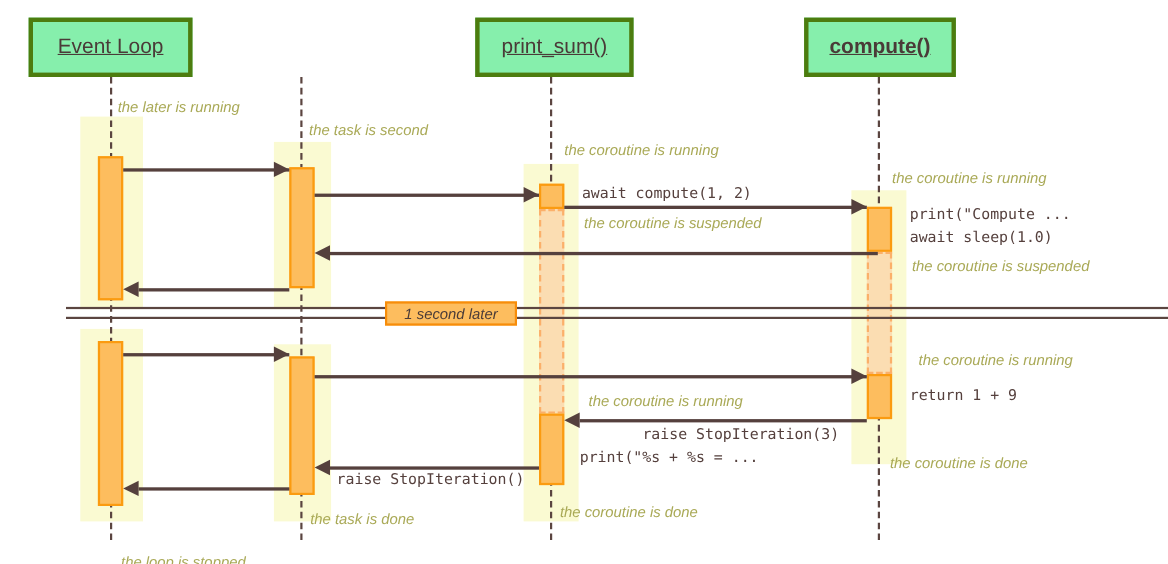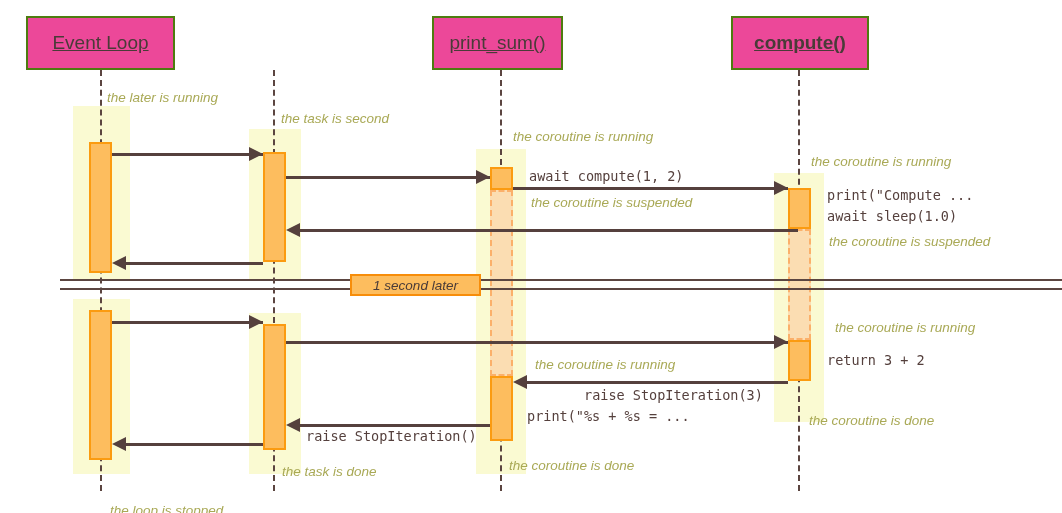--- a/index.html
+++ b/index.html
@@ -1,21 +1,21 @@
 <!DOCTYPE html>
 <html><head>
 <meta charset="utf-8">
 <style>
   html,body{margin:0;padding:0;background:#ffffff;}
   body{font-family:"Liberation Sans",sans-serif;}
   #stage{position:relative;width:1062px;height:513px;background:#fff;overflow:hidden;}
 
   .lifeline-head{
     position:absolute;box-sizing:border-box;
-    background:#ec4899;border:2px solid #4d7c0f;
+    background:#86efac;border:4px solid #4d7c0f;
     display:flex;align-items:center;justify-content:center;
   }
   .lifeline-head .name{
     font-size:19px;color:#4A3B38;text-decoration:underline;
     font-family:"Liberation Sans",sans-serif;white-space:nowrap;
   }
 
   .lifeline{position:absolute;width:0;border-left:2px dashed #5B4540;}
 
   .band{position:absolute;background:#FAFAD2;}
@@ -72,21 +72,21 @@
   <div class="band" style="left:249px;top:313px;width:52px;height:161px;"></div>
 
   <div class="lifeline" style="left:100px;top:70px;height:421px;"></div>
   <div class="lifeline" style="left:273px;top:70px;height:421px;"></div>
   <div class="lifeline" style="left:500px;top:70px;height:421px;"></div>
   <div class="lifeline" style="left:798px;top:70px;height:421px;"></div>
 
   <div class="lifeline-head" style="left:26px;top:16px;width:149px;height:54px;">
     <span class="name">Event Loop</span>
   </div>
-  <div class="lifeline-head" style="left:432px;top:16px;width:131px;height:54px;">
+  <div class="lifeline-head" style="left:432px;top:16px;width:144px;height:54px;">
     <span class="name">print_sum()</span>
   </div>
   <div class="lifeline-head" style="left:731px;top:16px;width:138px;height:54px;font-weight:bold;">
     <span class="name">compute()</span>
   </div>
 
   <div class="activation" style="left:89px;top:142px;width:23px;height:131px;"></div>
 
   <div class="activation" style="left:263px;top:152px;width:23px;height:110px;"></div>
 
@@ -133,31 +133,31 @@
   <div class="msg" style="left:827px;top:208px;">await sleep(1.0)</div>
 
   <div class="arrow" style="left:300px;top:229px;width:498px;"></div>
   <div class="head left" style="left:286px;top:223px;"></div>
 
   <div class="arrow" style="left:126px;top:262px;width:137px;"></div>
   <div class="head left" style="left:112px;top:256px;"></div>
 
   <div class="divider-line" style="left:60px;top:279px;width:1002px;"></div>
   <div class="divider-line" style="left:60px;top:288px;width:1002px;"></div>
-  <div class="divider-box" style="left:350px;top:274px;width:131px;height:22px;">
+  <div class="divider-box" style="left:350px;top:274px;width:120px;height:22px;">
     <span class="txt">1 second later</span>
   </div>
 
   <div class="arrow" style="left:112px;top:321px;width:151px;"></div>
   <div class="head right" style="left:249px;top:315px;"></div>
 
   <div class="arrow" style="left:286px;top:341px;width:502px;"></div>
   <div class="head right" style="left:774px;top:335px;"></div>
 
-  <div class="msg" style="left:827px;top:352px;">return 3 + 2</div>
+  <div class="msg" style="left:827px;top:352px;">return 1 + 9</div>
 
   <div class="arrow" style="left:527px;top:381px;width:261px;"></div>
   <div class="head left" style="left:513px;top:375px;"></div>
   <div class="msg" style="left:584px;top:387px;text-align:right;">raise StopIteration(3)</div>
 
   <div class="msg" style="left:527px;top:408px;">print("%s + %s = ...</div>
 
   <div class="arrow" style="left:300px;top:424px;width:190px;"></div>
   <div class="head left" style="left:286px;top:418px;"></div>
   <div class="msg" style="left:306px;top:428px;">raise StopIteration()</div>

